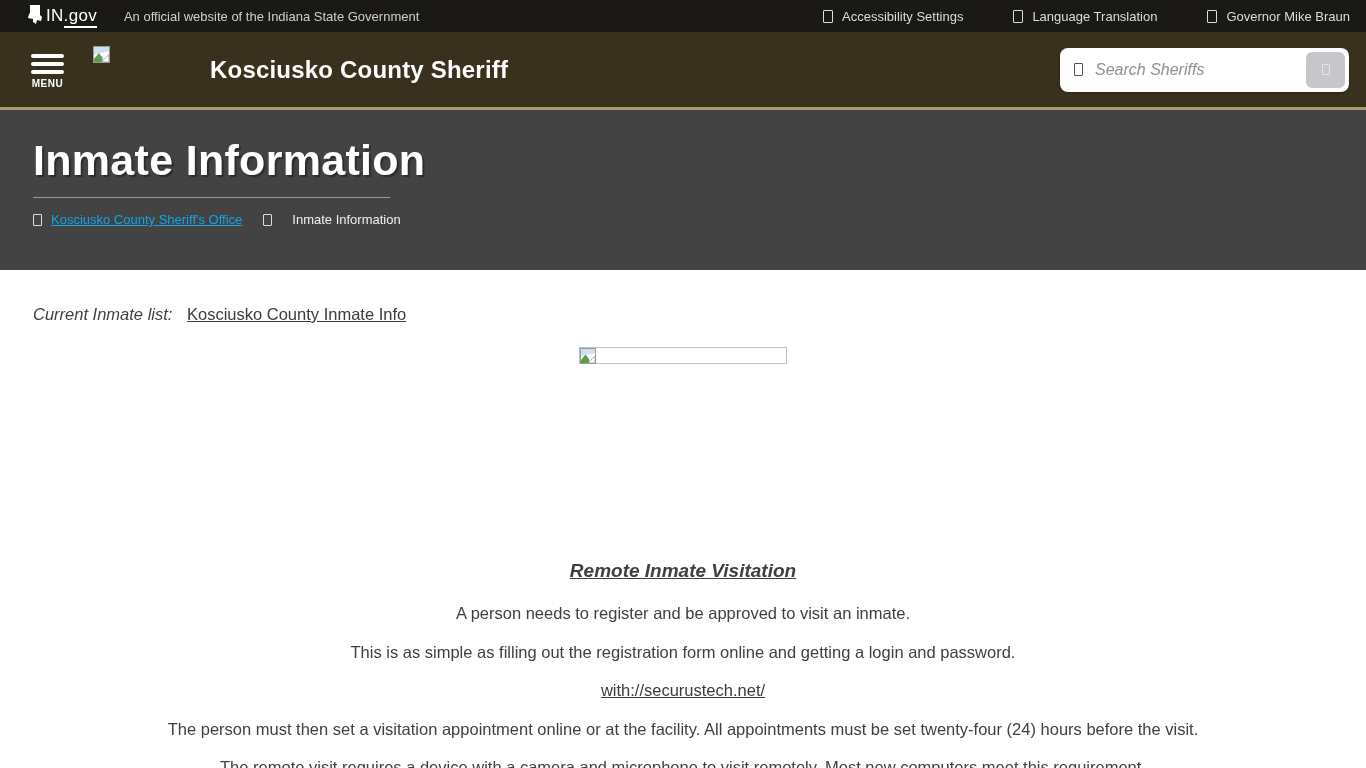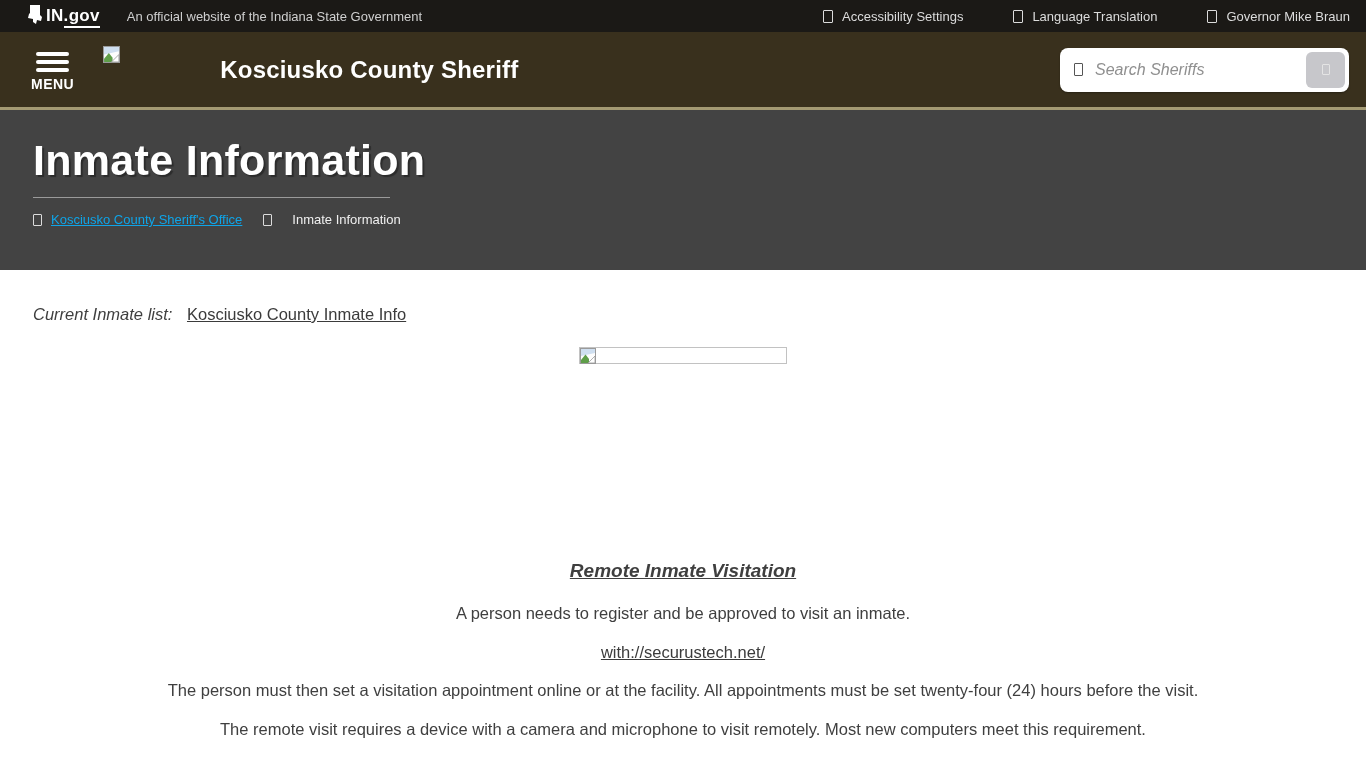--- a/index.html
+++ b/index.html
@@ -15,21 +15,21 @@
     height: 32px;
     background: #1b1916;
     display: flex;
     align-items: center;
     padding: 0 16px 0 28px;
     color: #d9d9d9;
     font-size: 13px;
   }
   .brand { display: flex; align-items: center; gap: 4px; cursor: pointer; }
   .brand-state-icon { display: inline-block; }
-  .brand-text { font-weight: 700; font-size: 17px; color: #ffffff; letter-spacing: .3px; }
+  .brand-text { font-weight: 400; font-size: 17px; color: #ffffff; letter-spacing: .3px; }
   .brand-gov { border-bottom: 2px solid #ffffff; padding-bottom: 1px; }
   .official-text { margin-left: 27px; color: #cfcfcf; }
   .utility-links { margin-left: auto; display: flex; align-items: center; gap: 50px; }
   .utility-link { display: flex; align-items: center; gap: 9px; cursor: pointer; color: #dcdcdc; }
   .tofu {
     display: inline-block;
     width: 10px; height: 13px;
     border: 1px solid currentColor;
     border-radius: 1px;
     flex: 0 0 auto;
@@ -43,21 +43,21 @@
     display: flex;
     align-items: center;
     padding: 0 17px 0 31px;
   }
   .menu-btn {
     display: flex; flex-direction: column; align-items: center;
     cursor: pointer; color: #ffffff; margin-top: 4px;
   }
   .menu-bars { display: flex; flex-direction: column; gap: 4px; }
   .menu-bars span { display: block; width: 33px; height: 4px; background: #ffffff; border-radius: 2px; }
-  .menu-label { font-size: 14px; font-weight: 700; letter-spacing: .5px; margin-top: 4px; }
+  .menu-label { font-size: 10px; font-weight: 700; letter-spacing: .5px; margin-top: 4px; }
   .header-logo-img { margin-left: 29px; align-self: flex-start; margin-top: 14px; }
   .site-title {
     margin-left: 100px;
     font-size: 24px;
     font-weight: 700;
     color: #ffffff;
     letter-spacing: .2px;
   }
   .search-pill {
     margin-left: auto;
@@ -246,19 +246,20 @@
         <polygon points="8,15 15,8 15,15" fill="#ffffff" stroke="#9a9a9a" stroke-width="0.8"></polygon>
       </svg>
     </span>
   </div>
 
   <h2 class="visitation-heading">
     <span>Remote Inmate Visitation</span>
   </h2>
 
   <p class="center-para first">A person needs to register and be approved to visit an inmate.</p>
+  <p class="center-para">This is as simple as filling out the registration form online and getting a login and password.</p>
   <p class="center-para">
     <a class="visit-url">with://securustech.net/</a>
   </p>
   <p class="center-para">The person must then set a visitation appointment online or at the facility. All appointments must be set twenty-four (24) hours before the visit.</p>
   <p class="center-para">The remote visit requires a device with a camera and microphone to visit remotely. Most new computers meet this requirement.</p>
 
 </div>
 
 </body></html>

